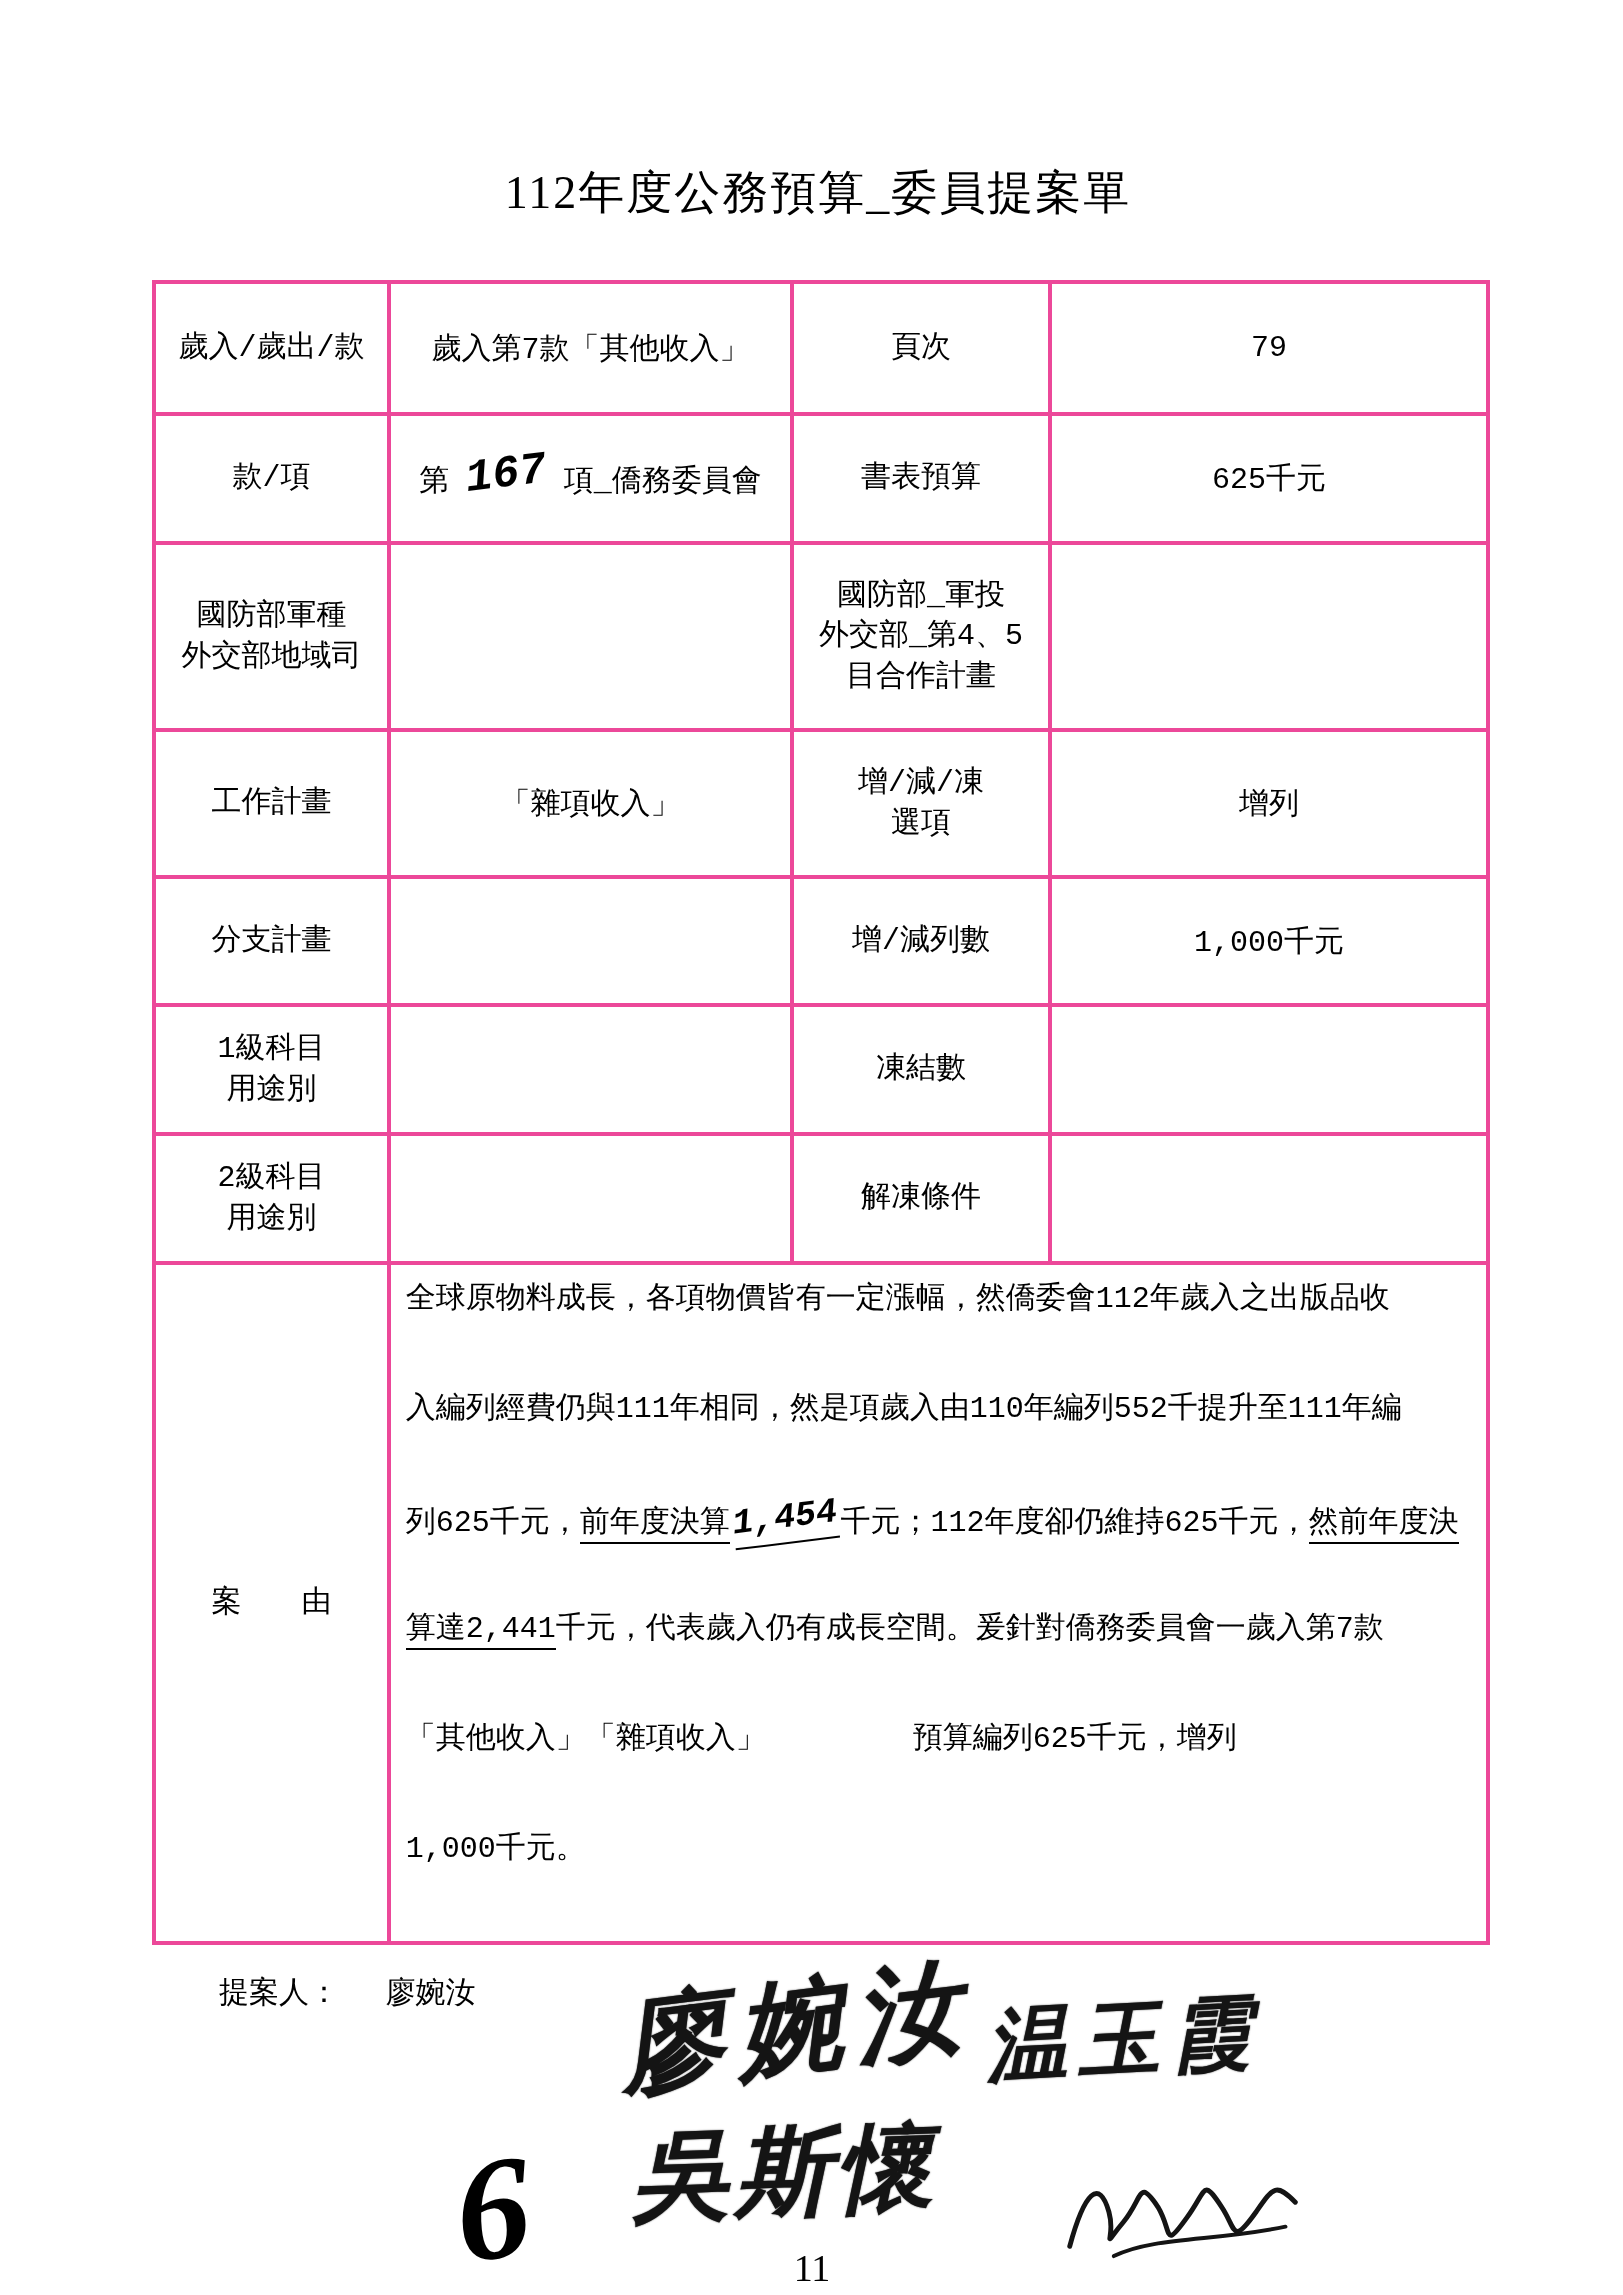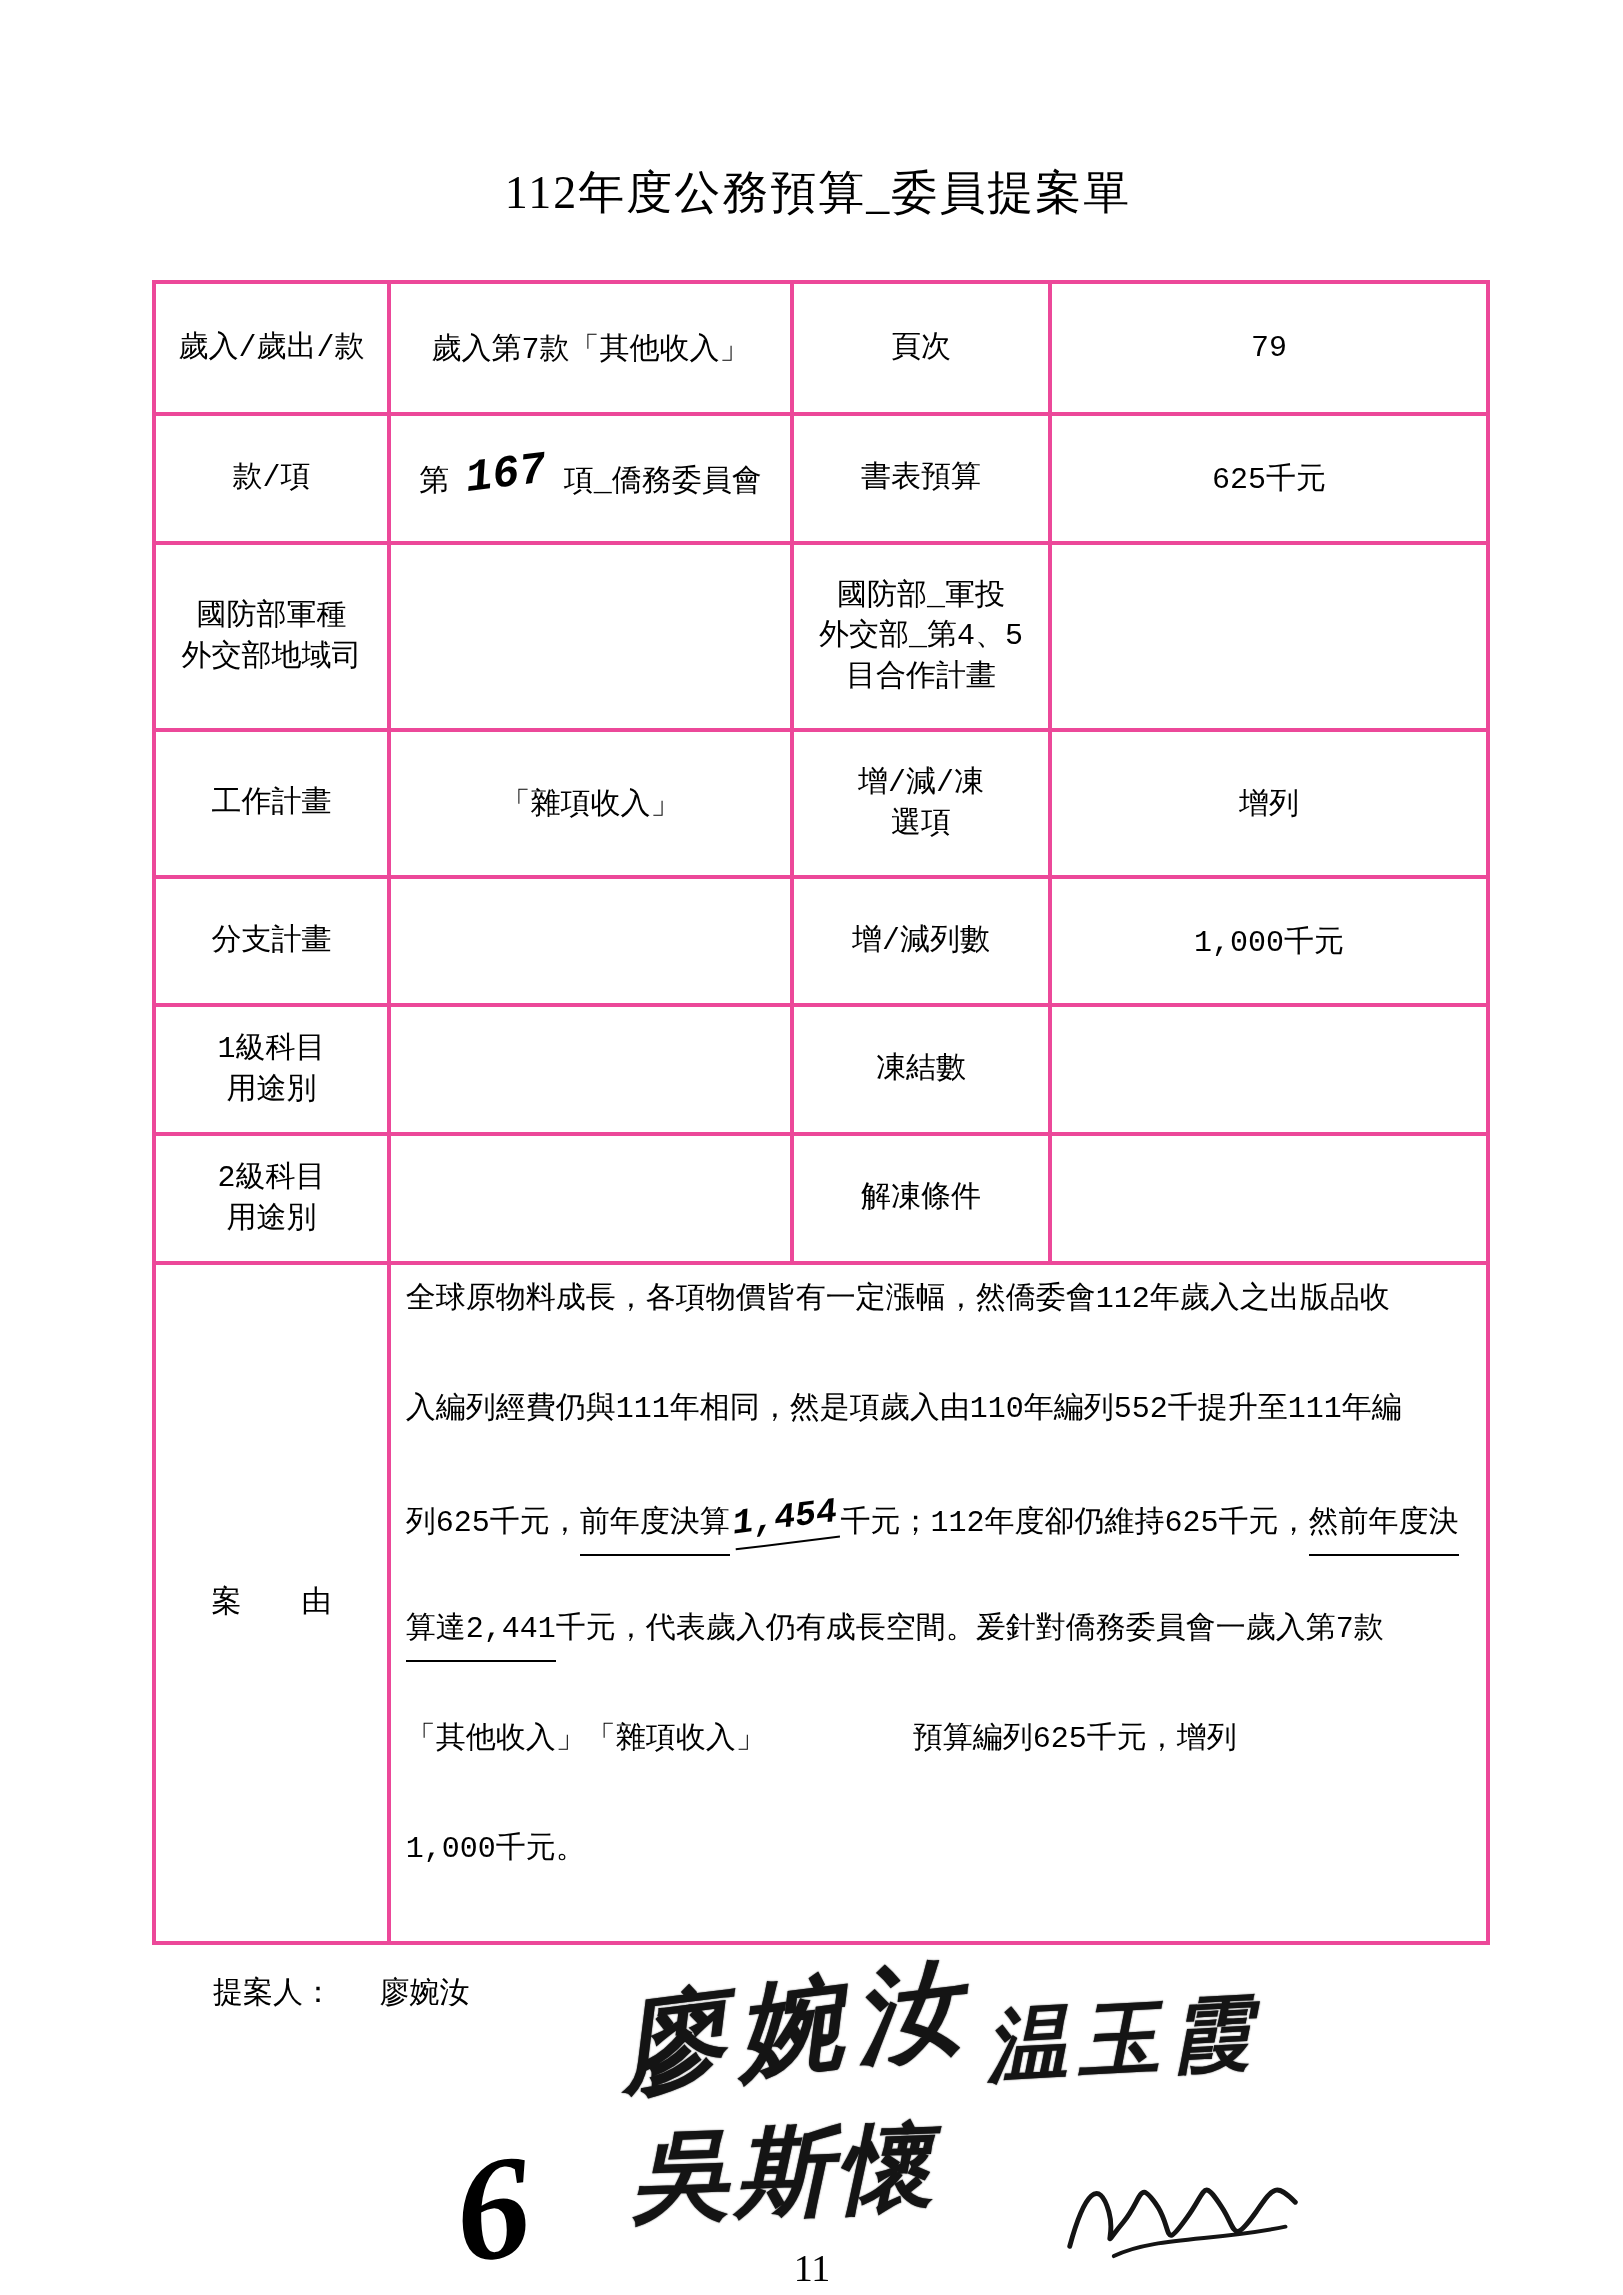--- a/index.html
+++ b/index.html
@@ -28,29 +28,29 @@
   }
   col.c1{width:235px;} col.c2{width:403px;} col.c3{width:258px;} col.c4{width:438px;}
   .lbl { text-align:center; white-space:pre-line; line-height:1.35; }
   .val { text-align:center; }
   tr.r1 td{height:132px;} tr.r2 td{height:129px;} tr.r3 td{height:187px;}
   tr.r4 td{height:147px;} tr.r5 td{height:128px;} tr.r6 td{height:129px;}
   tr.r7 td{height:129px;} tr.r8 td{height:680px;}
   .case-lbl { font-size:32px; }
   .case-cell { vertical-align:top !important; padding:14.7px 14.7px 0 14.7px !important; }
   .case-line { height:110px; white-space:nowrap; font-size:30px; line-height:1.3; }
-  .u { border-bottom:2.5px solid #000; padding-bottom:14px; }
+  .u { border-bottom:2.5px solid #000; padding-bottom:2px; }
   .hand {
     display:inline-block; font-style:italic; font-weight:600;
     transform:rotate(-7deg) translateY(-3.9px);
   }
   .hand-167 { font-size:45px; margin:0 16.7px; }
   .hand-1454 { font-size:35px; margin:0 2.9px; border-bottom:2.5px solid #000; }
   .gap-left { margin-left:147px; }
-  .proposer { position:absolute; left:213px; top:1972px; font-size:30px; }
+  .proposer { position:absolute; left:219px; top:1972px; font-size:30px; }
   .proposer-name { margin-left:39px; }
   .page-num {
     position:absolute; left:50%; transform:translateX(-50%);
     top:2246px; font-size:38px;
   }
   .hand-mark {
     position:absolute; left:456px; top:2124px; font-size:147px;
     font-style:italic; font-weight:700; transform:rotate(-6deg);
   }
   .sig {

